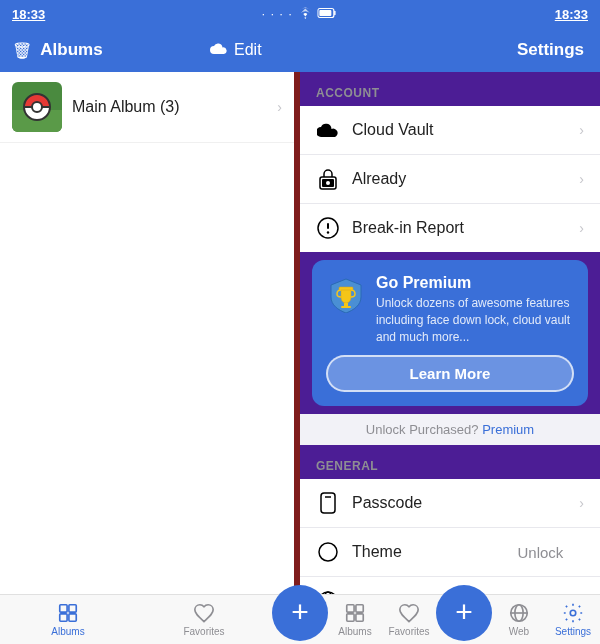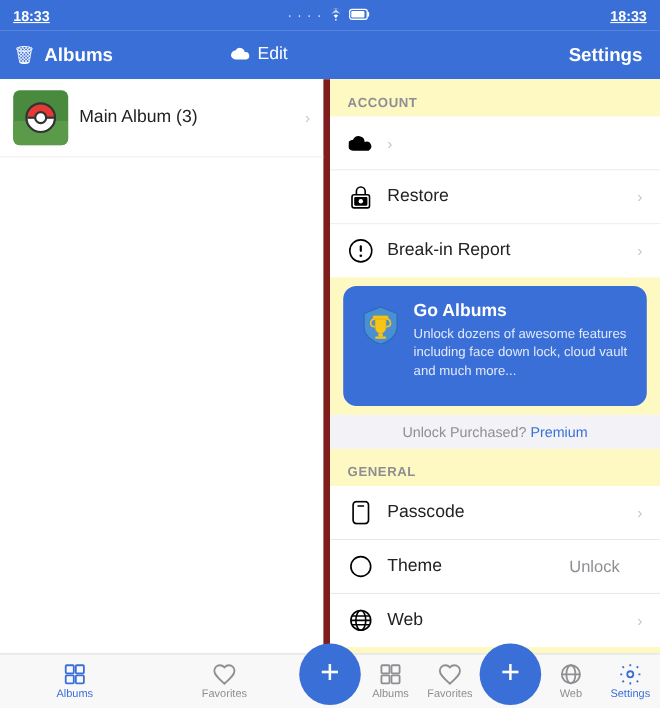--- a/index.html
+++ b/index.html
@@ -131,21 +131,21 @@
       background: #333;
     }
     .album-info { flex: 1; }
     .album-name { font-size: 16px; font-weight: 500; color: #222; }
     .album-chevron { color: #c7c7cc; font-size: 14px; }
 
     
     .right-panel {
       width: 300px;
       overflow-y: auto;
-      background: #fef9c3;
+      background: #4c1d95;
     }
 
     .section-header {
       padding: 14px 16px 6px;
       font-size: 12px;
       font-weight: 600;
       color: #8e8e93;
       letter-spacing: 0.5px;
       text-transform: uppercase;
     }
@@ -346,33 +346,34 @@
 
     <div class="section-header">ACCOUNT</div>
     <div class="settings-group">
 
       <div class="settings-item">
         <span class="settings-icon">
           <svg width="22" height="16" viewBox="0 0 22 16" fill="black">
             <path d="M18 15H4a5 5 0 010-10 5.5 5.5 0 0110.5 2A3.5 3.5 0 0118 15z"></path>
           </svg>
         </span>
+        <span class="settings-label">Cloud Vault</span>
         <span class="settings-chevron">›</span>
       </div>
 
       <div class="settings-item">
         <span class="settings-icon">
           <svg width="18" height="22" viewBox="0 0 18 22" fill="black">
             <rect x="1" y="9" width="16" height="12" rx="2" stroke="black" stroke-width="1.5" fill="none"></rect>
             <rect x="3" y="11" width="12" height="8" rx="1" fill="black"></rect>
             <path d="M5 9V6a4 4 0 018 0v3" stroke="black" stroke-width="1.5" fill="none"></path>
             <circle cx="9" cy="15" r="2" fill="white"></circle>
           </svg>
         </span>
-        <span class="settings-label">Restore</span>
+        <span class="settings-label">Already</span>
         <span class="settings-chevron">›</span>
       </div>
 
       <div class="settings-item">
         <span class="settings-icon">
           <svg width="22" height="22" viewBox="0 0 22 22" fill="black">
             <circle cx="11" cy="11" r="10" stroke="black" stroke-width="1.5" fill="none"></circle>
             <rect x="10" y="6" width="2" height="6" rx="1" fill="black"></rect>
             <circle cx="11" cy="15.5" r="1.2" fill="black"></circle>
           </svg>
@@ -392,24 +393,25 @@
             <path d="M14 14 L14 22 C14 26 16.5 28 19 28 C21.5 28 24 26 24 22 L24 14 Z" fill="#f5c518" stroke="#d4a017" stroke-width="0.5"></path>
             <rect x="12" y="12" width="14" height="3" rx="1" fill="#f5c518" stroke="#d4a017" stroke-width="0.5"></rect>
             <rect x="17" y="28" width="4" height="3" fill="#f5c518"></rect>
             <rect x="14" y="31" width="10" height="2" rx="1" fill="#f5c518"></rect>
 
             <path d="M14 15 Q10 15 10 19 Q10 22 14 22" fill="none" stroke="#f5c518" stroke-width="1.5"></path>
             <path d="M24 15 Q28 15 28 19 Q28 22 24 22" fill="none" stroke="#f5c518" stroke-width="1.5"></path>
           </svg>
         </div>
         <div class="premium-text">
-          <div class="premium-title">Go Albums</div>
+          <div class="premium-title">Go Premium</div>
           <div class="premium-desc">Unlock dozens of awesome features including face down lock, cloud vault and much more...</div>
         </div>
       </div>
+      <button class="learn-more-btn">Learn More</button>
     </div>
 
     <div class="already-purchased">
       <span>Unlock Purchased?</span>
       <span class="restore-link">Premium</span>
     </div>
 
     <div class="section-header">GENERAL</div>
     <div class="settings-group">
 

